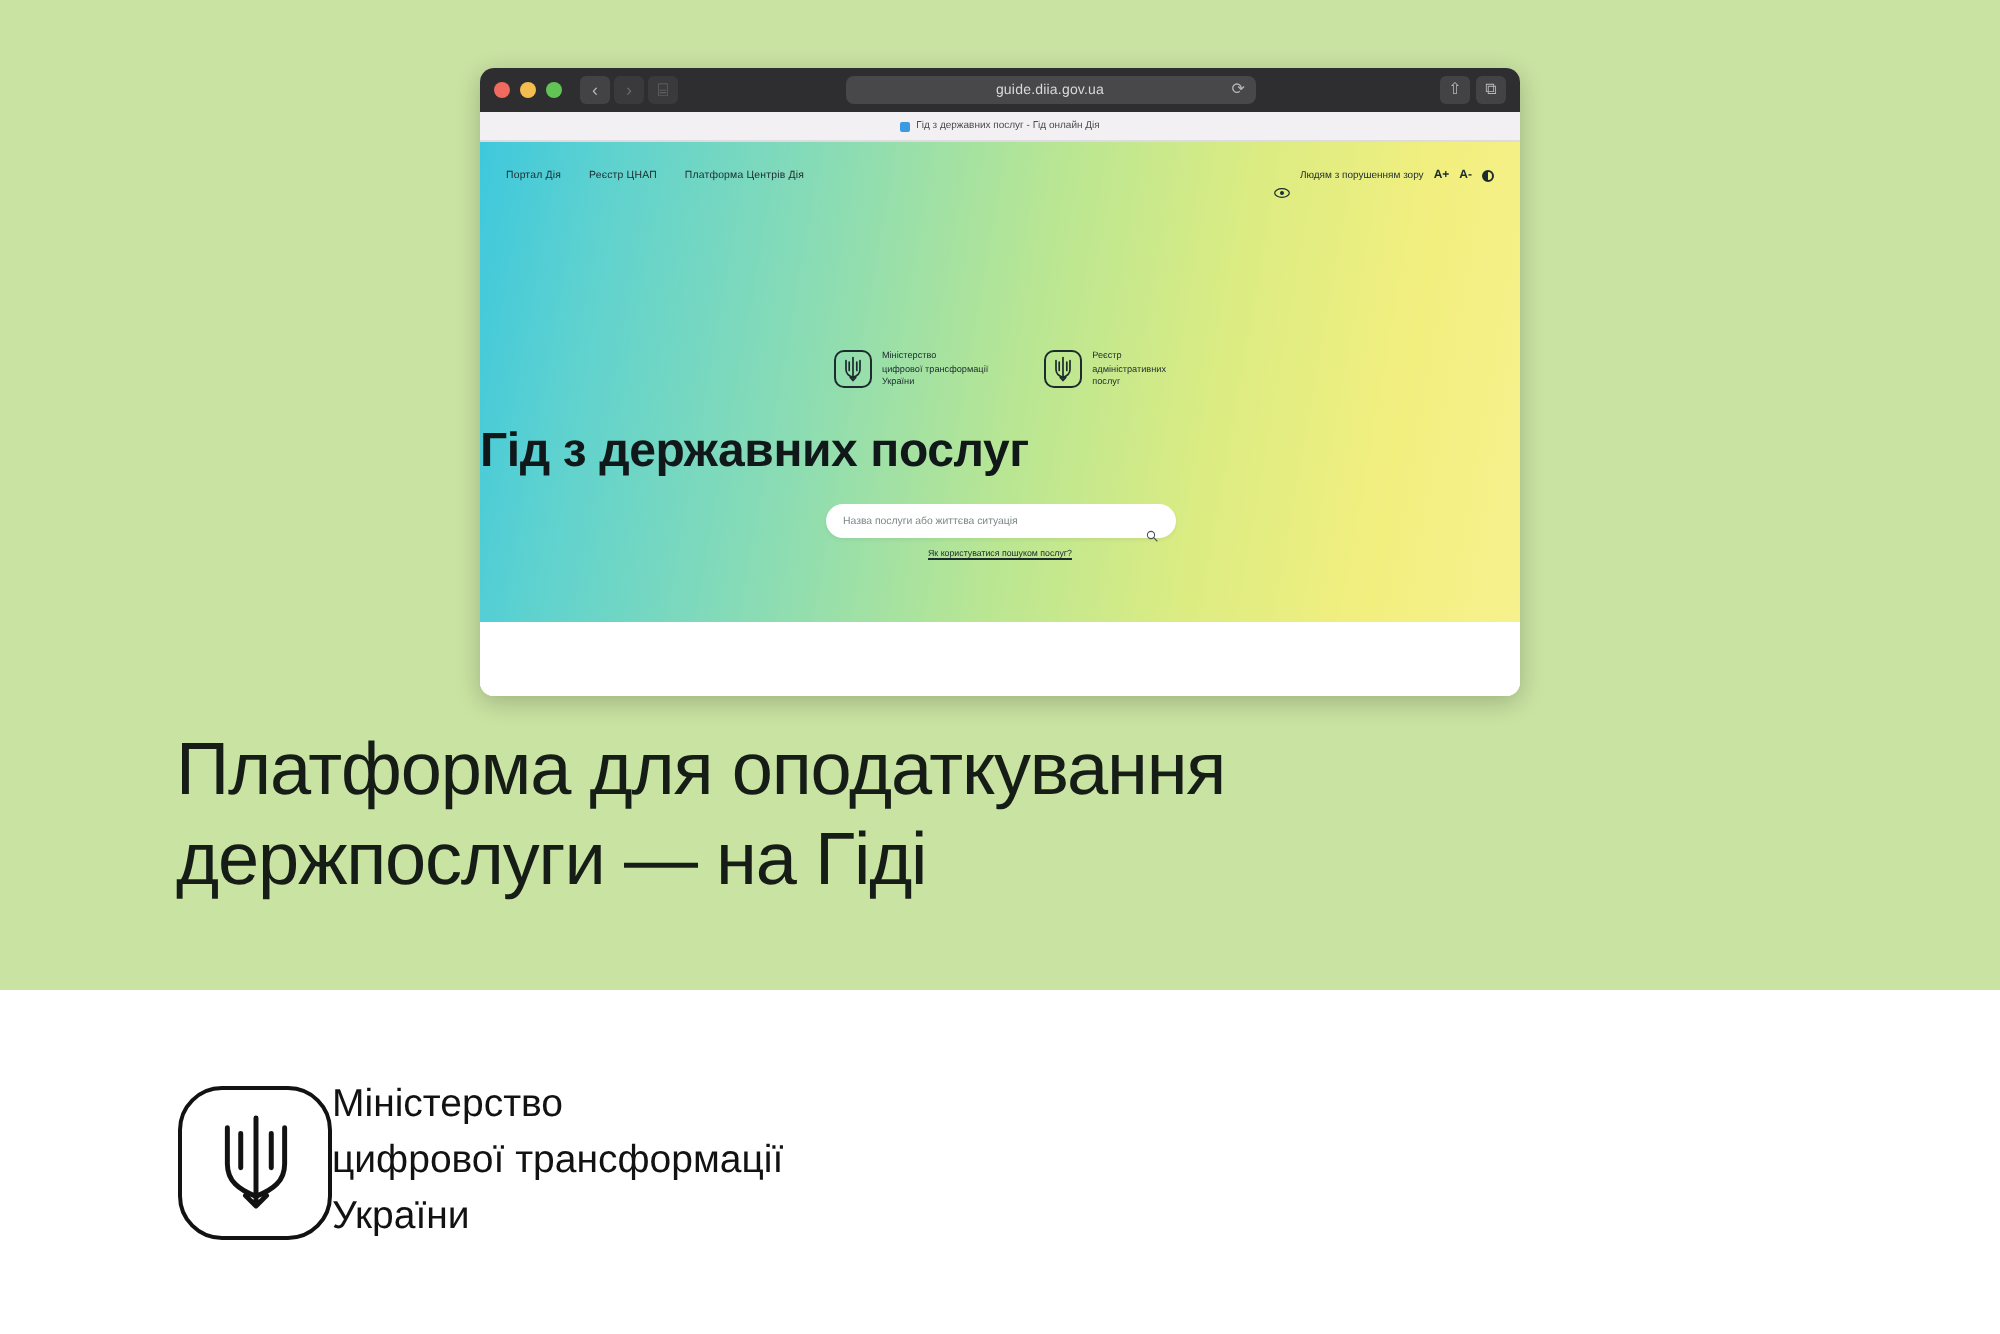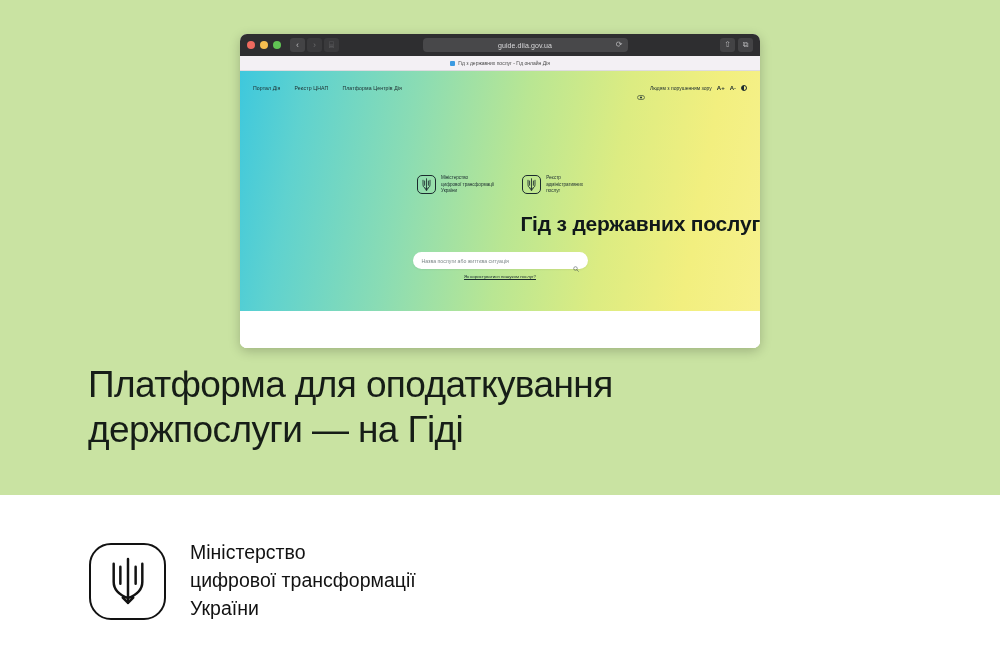--- a/index.html
+++ b/index.html
@@ -240,22 +240,22 @@
     line-height: 1.45;
     color: #1b2b2e;
     white-space: pre-line;
   }
 
   
   .hero-title {
     position: absolute;
     top: 141px;
     left: 0; right: 0;
-    text-align: right;
-    font-size: 21px;
+    text-align: left;
+    font-size: 24px;
     font-weight: bold;
     color: #10181a;
     letter-spacing: -0.2px;
   }
 
   
   .search-wrap {
     position: absolute;
     top: 181px;
     left: 0; right: 0;
@@ -316,21 +316,20 @@
     top: 495px;
     width: 1000px;
     height: 172px;
     background: #ffffff;
     display: flex;
     align-items: center;
   }
   .footer-inner {
     display: flex;
     align-items: center;
-    gap: 24px;
     margin-left: 89px;
   }
   .footer-logo-mark {
     width: 77px; height: 77px;
     border: 2.4px solid #121212;
     border-radius: 22px;
     display: flex;
     align-items: center;
     justify-content: center;
     flex: 0 0 auto;

